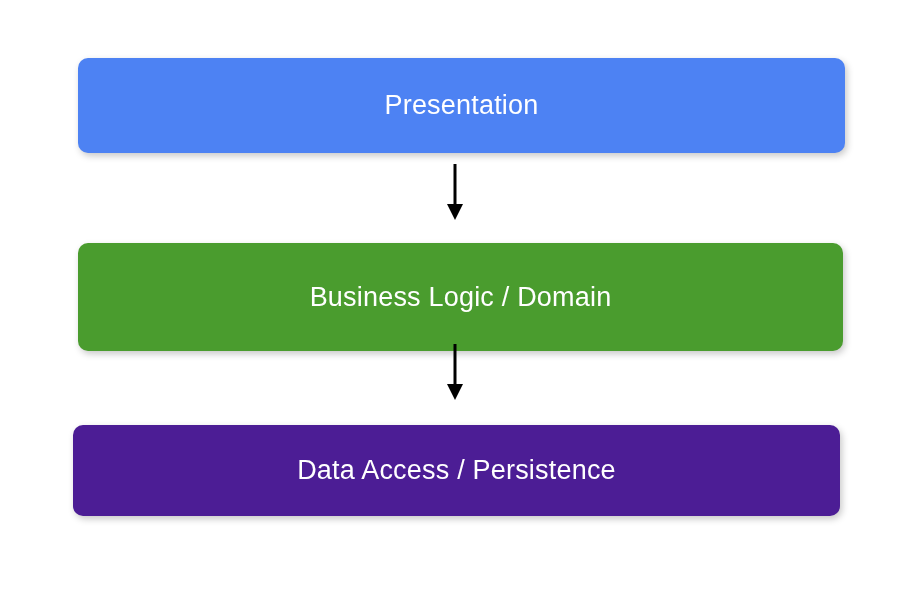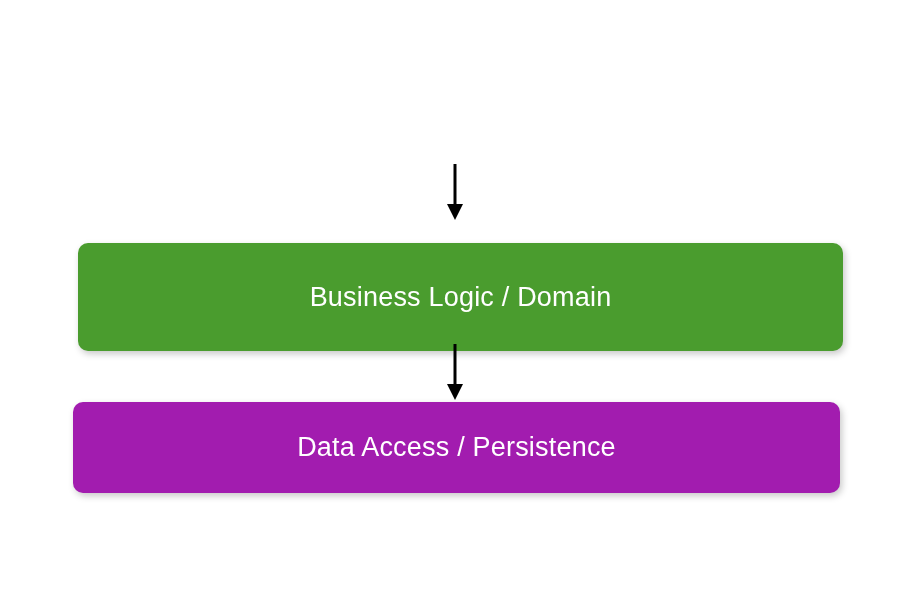--- a/index.html
+++ b/index.html
@@ -51,24 +51,24 @@
   }
   #layer-business {
     left: 78px;
     top: 243px;
     width: 765px;
     height: 108px;
     background: #4a9c2e;
   }
   #layer-data {
     left: 73px;
-    top: 402px;
+    top: 425px;
     width: 767px;
     height: 91px;
-    background: #a21caf;
+    background: #4c1d95;
   }
 
   
   .flow-arrow {
     position: absolute;
     width: 24px;
     height: 64px;
     overflow: visible;
   }
   #arrow-presentation-to-business {
@@ -78,20 +78,23 @@
   #arrow-business-to-data {
     left: 443px;
     top: 340px;
   }
 </style>
 </head>
 <body>
 
 <div class="canvas">
 
+  <div class="layer-box" id="layer-presentation">
+    <span class="layer-label">Presentation</span>
+  </div>
 
   <div class="flow-arrow" id="arrow-presentation-to-business">
     <svg width="24" height="64" viewBox="0 0 24 64" xmlns="http://www.w3.org/2000/svg">
       <line x1="12" y1="4" x2="12" y2="48" stroke="#000000" stroke-width="3"></line>
       <polygon points="4,44 20,44 12,60" fill="#000000"></polygon>
     </svg>
   </div>
 
   <div class="layer-box" id="layer-business">
     <span class="layer-label">Business Logic / Domain</span>

